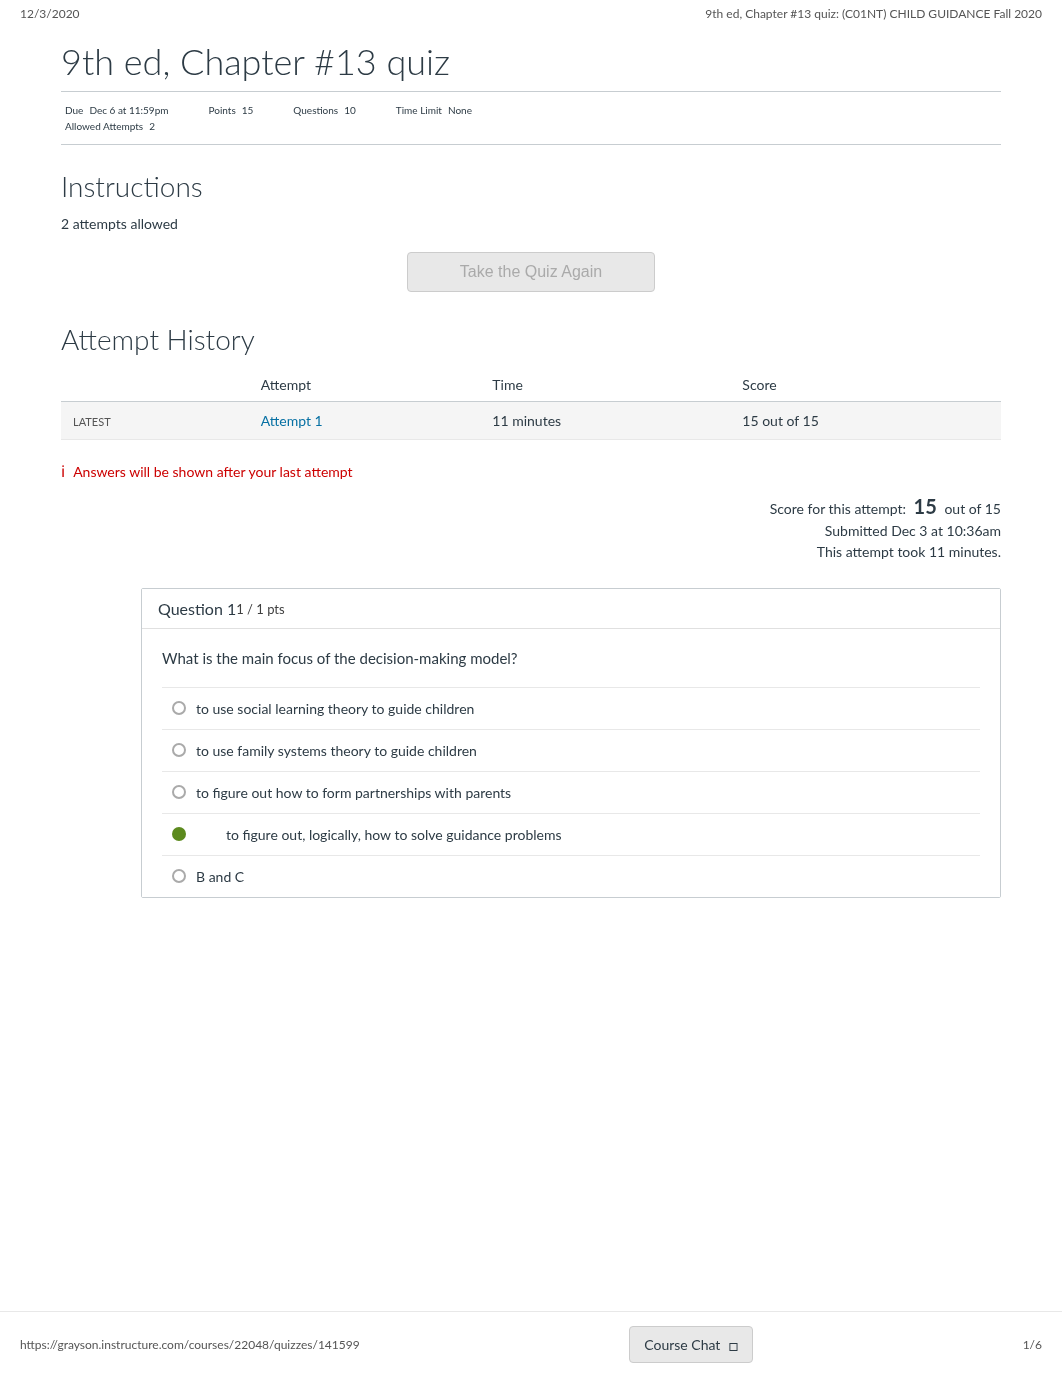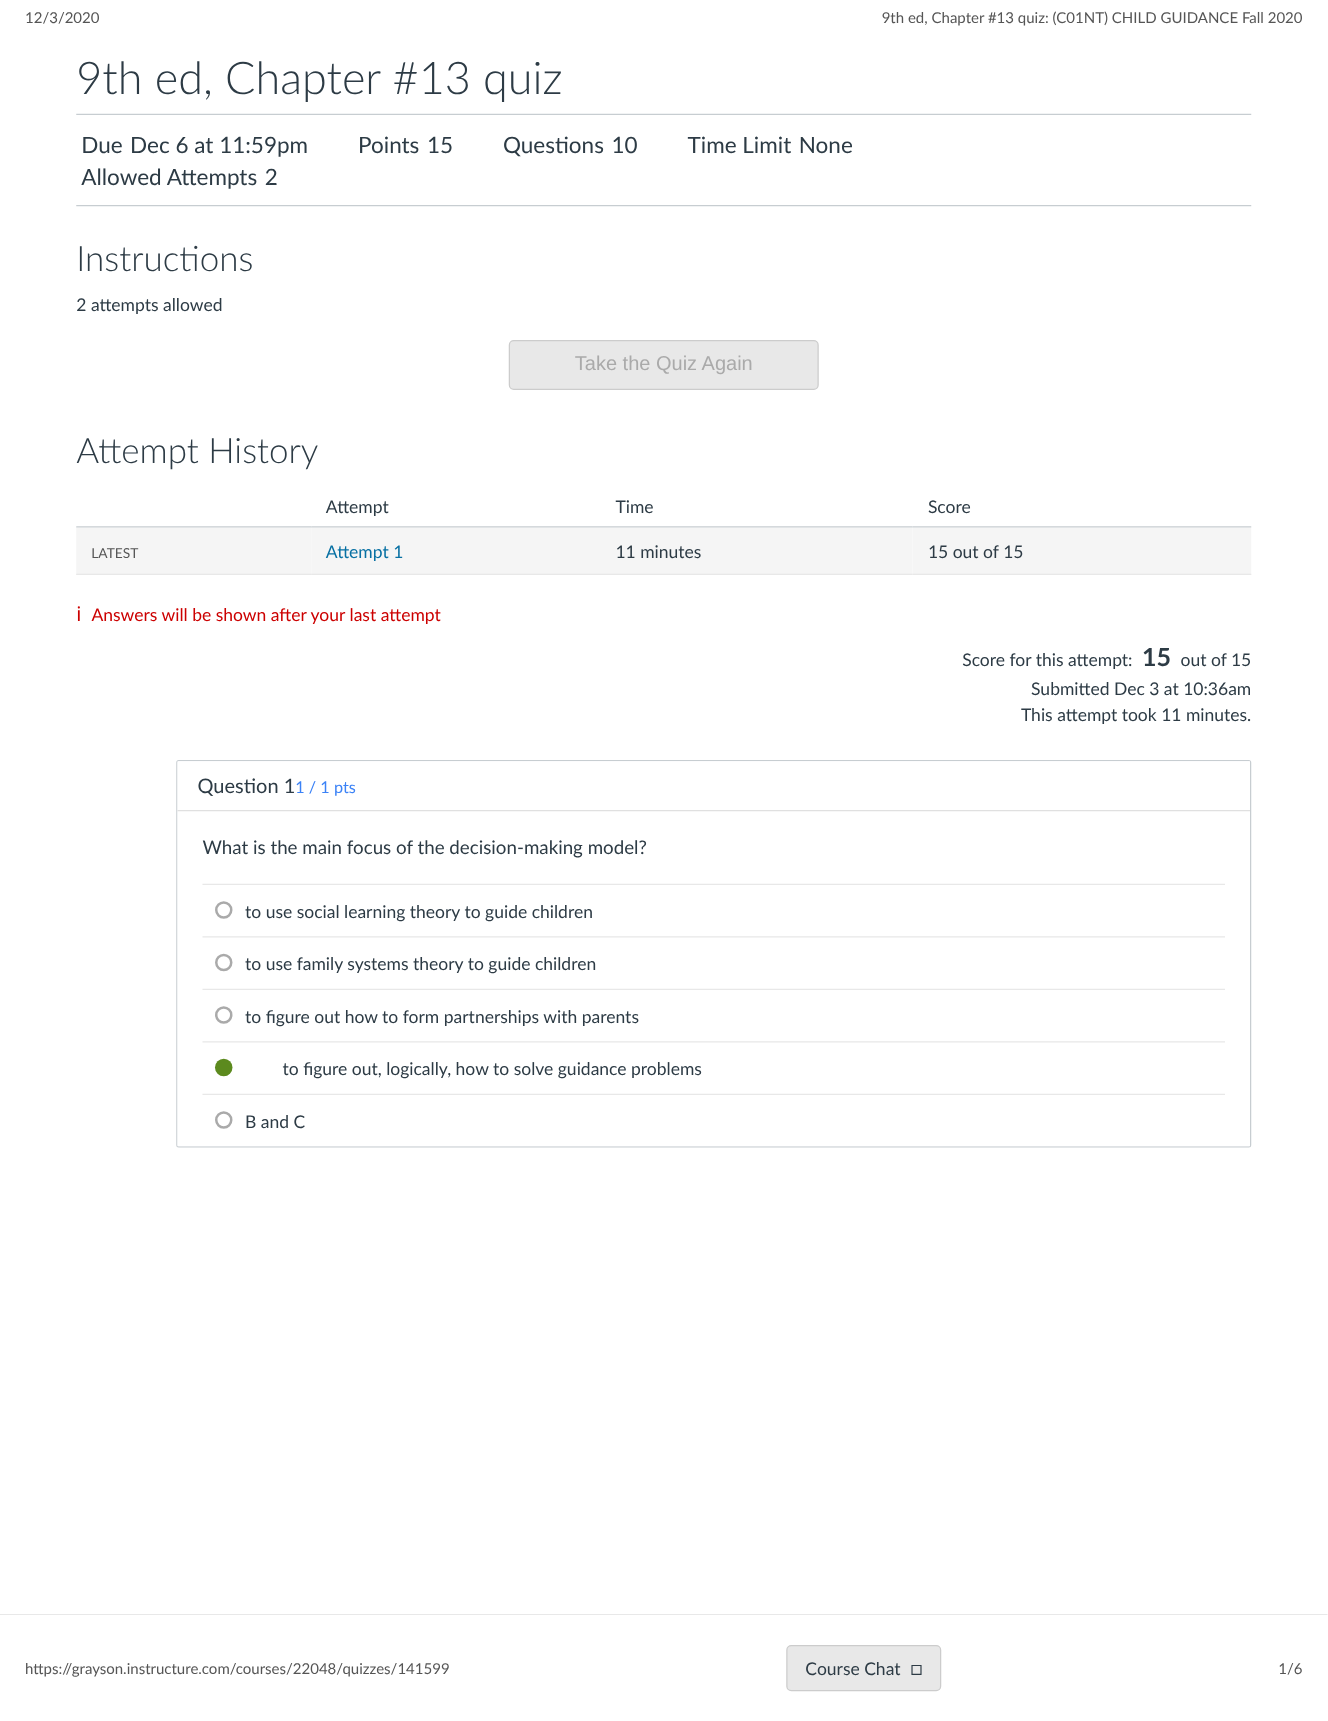--- a/index.html
+++ b/index.html
@@ -45,21 +45,21 @@
       margin-bottom: 4px;
     }
     .quiz-meta-row2 {
       display: flex;
       gap: 10px;
       width: 100%;
     }
     .meta-item {
       display: flex;
       gap: 6px;
-      font-size: 18px;
+      font-size: 10px;
     }
     .meta-label {
       color: #2d3b45;
     }
     .meta-value {
       color: #2d3b45;
       font-weight: normal;
     }
     .section-title {
       font-size: 28px;
@@ -154,21 +154,21 @@
       display: flex;
       justify-content: flex-start;
       align-items: center;
       padding: 10px 16px;
       font-size: 16px;
       font-weight: 400;
       background: #fff;
     }
     .question-points {
       font-size: 13px;
-      color: #3b82f6;
+      color: #404040;
     }
     .question-body {
       border-top: 1px solid #e0e0e0;
       padding: 20px 20px 0 20px;
       background: #fff;
     }
     .question-text {
       font-size: 15px;
       color: #2d3b45;
       margin-bottom: 20px;
@@ -200,21 +200,21 @@
       height: 14px;
       background: #5c8a1e;
       border-radius: 50%;
       flex-shrink: 0;
       margin-top: 1px;
     }
     .bottom-bar {
       display: flex;
       justify-content: space-between;
       align-items: center;
-      padding: 24px 20px;
+      padding: 14px 20px;
       font-size: 12px;
       color: #555;
       border-top: 1px solid #e8e8e8;
       position: fixed;
       bottom: 0;
       left: 0;
       right: 0;
       background: #fff;
     }
     .course-chat {

